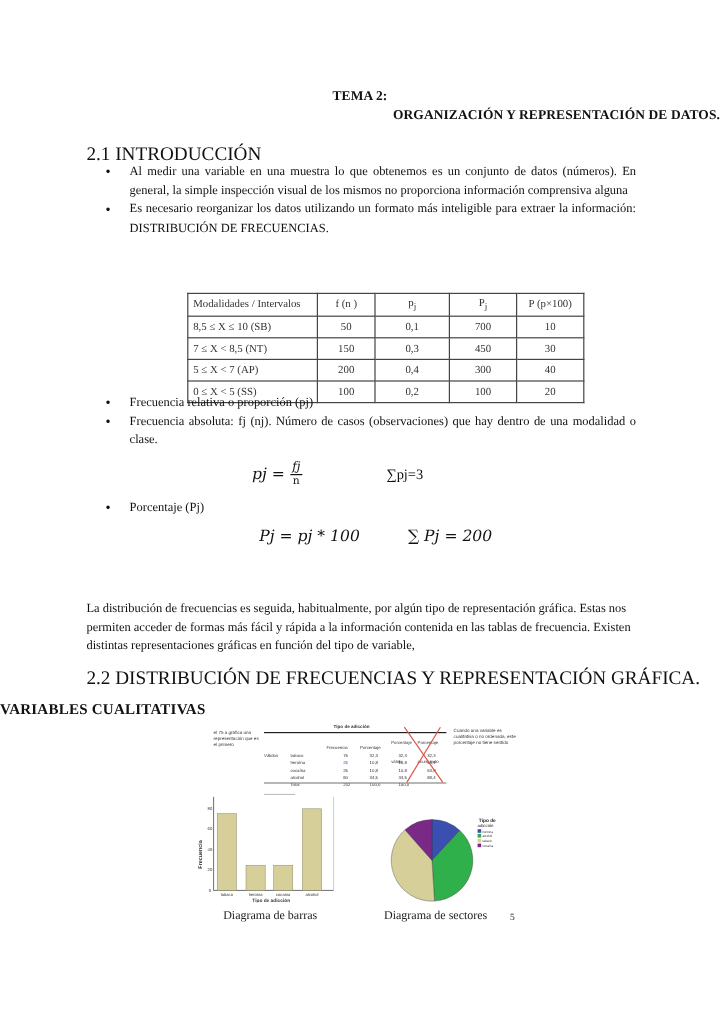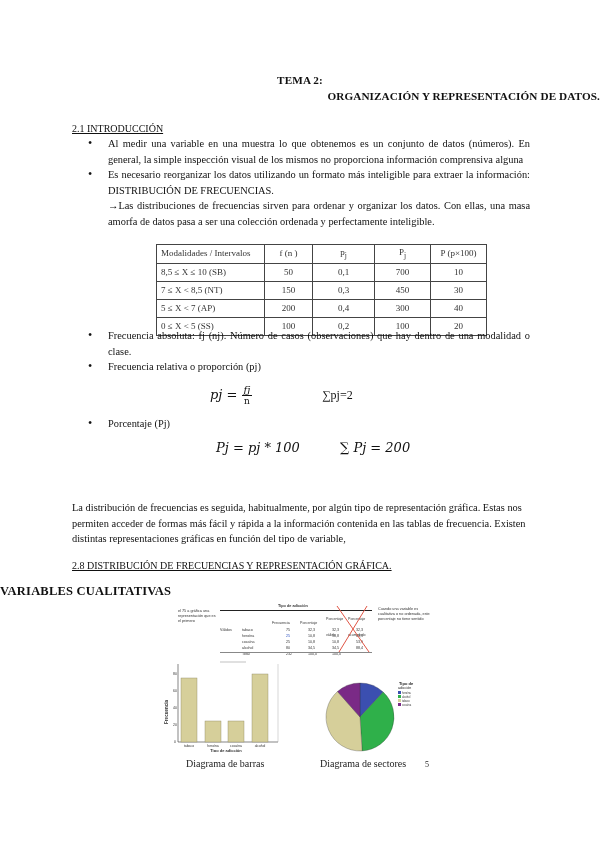--- a/index.html
+++ b/index.html
@@ -2,21 +2,21 @@
 <html><head>
 <meta charset="utf-8">
 <style>
   * { margin: 0; padding: 0; box-sizing: border-box; }
   html, body { width: 600px; height: 848px; background: #ffffff; overflow: hidden; }
   body { font-family: "Liberation Serif", "DejaVu Serif", serif; color: #111; font-size: 10.4px; line-height: 15.5px; position: relative; }
   .page { position: absolute; left: 0; top: 0; width: 600px; height: 597px; }
   .title { position: absolute; left: 0; width: 600px; text-align: center; font-weight: bold; font-size: 11.2px; letter-spacing: 0.1px; }
   .t1 { top: 73px; }
   .t2 { top: 89px; text-align: right; }
-  .section { position: absolute; left: 72px; font-size: 10px; text-decoration: underline; }
+  .section { position: absolute; left: 72px; font-size: 16px; }
   .bullets { position: absolute; left: 88px; width: 442px; }
   .bullet { position: relative; padding-left: 20px; text-align: justify; }
   .bullet::before { content: "\2022"; position: absolute; left: 0; top: 0; font-size: 12px; }
   .arrow-par { padding-left: 20px; text-align: justify; }
 
   table.freq { position: absolute; left: 156px; top: 244px; border-collapse: collapse; font-size: 9px; color: #333; }
   table.freq td { border: 1px solid #444; height: 18px; padding: 0 4px; text-align: center; white-space: nowrap; }
   table.freq td.first { text-align: left; width: 108px; }
   table.freq td.c2 { width: 48px; }
   table.freq td.c3 { width: 62px; }
@@ -50,21 +50,20 @@
 <div class="page">
 
   <div class="title t1">TEMA 2:</div>
   <div class="title t2">ORGANIZACIÓN Y REPRESENTACIÓN DE DATOS.</div>
 
   <div class="section" style="top:121px;">2.1 INTRODUCCIÓN</div>
 
   <div class="bullets" style="top:136px;">
     <div class="bullet">Al medir una variable en una muestra lo que obtenemos es un conjunto de datos (números). En general, la simple inspección visual de los mismos no proporciona información comprensiva alguna</div>
     <div class="bullet">Es necesario reorganizar los datos utilizando un formato más inteligible para extraer la información: DISTRIBUCIÓN DE FRECUENCIAS.</div>
-    <div class="arrow-par">→Las distribuciones de frecuencias sirven para ordenar y organizar los datos. Con ellas, una masa amorfa de datos pasa a ser una colección ordenada y perfectamente inteligible.</div>
   </div>
 
   <table class="freq">
     <tbody>
         <tr>
       <td class="first">Modalidades / Intervalos</td>
       <td class="c2"><span>f (n )</span></td>
       <td class="c3"><span>p</span><sub>j</sub></td>
       <td class="c4"><span>P</span><sub>j</sub></td>
       <td class="c5">P (p×100)</td>
@@ -94,44 +93,44 @@
       <td class="first">0 ≤ X &lt; 5 (SS)</td>
       <td>100</td>
       <td>0,2</td>
       <td>100</td>
       <td>20</td>
     </tr>
   </tbody>
     </table>
 
   <div class="bullets" style="top:328px;">
+    <div class="bullet">Frecuencia relativa o proporción (pj)</div>
     <div class="bullet">Frecuencia absoluta: fj (nj). Número de casos (observaciones) que hay dentro de una modalidad o clase.</div>
-    <div class="bullet">Frecuencia relativa o proporción (pj)</div>
   </div>
 
   <div class="formula" style="left:210px; top:385px;">
     <span>pj =</span>
     <span class="frac">
       <span class="num">fj</span>
       <span class="den">n</span>
     </span>
   </div>
-  <div class="formula up" style="left:322px; top:388px;">∑pj=2</div>
+  <div class="formula up" style="left:322px; top:388px;">∑pj=3</div>
 
   <div class="bullets" style="top:416px;">
     <div class="bullet">Porcentaje (Pj)</div>
   </div>
 
   <div class="formula" style="left:216px; top:440px;">Pj = pj * 100</div>
   <div class="formula" style="left:340px; top:440px;">∑ Pj = 200</div>
 
 
   <div class="para" style="top:500px;">La distribución de frecuencias es seguida, habitualmente, por algún tipo de representación gráfica. Estas nos permiten acceder de formas más fácil y rápida a la información contenida en las tablas de frecuencia. Existen distintas representaciones gráficas en función del tipo de variable,</div>
 
-  <div class="section" style="top:558px;">2.8 DISTRIBUCIÓN DE FRECUENCIAS Y REPRESENTACIÓN GRÁFICA.</div>
+  <div class="section" style="top:558px;">2.2 DISTRIBUCIÓN DE FRECUENCIAS Y REPRESENTACIÓN GRÁFICA.</div>
 
   <div class="vc-title">VARIABLES CUALITATIVAS</div>
 
   <div class="mini" style="left:178px; top:609px; width:38px;">el 75 a gráfica una representación que es el primero</div>
   <div class="mini" style="left:378px; top:607px; width:56px;">Cuando una variable es cualitativa o no ordenada, este porcentaje no tiene sentido</div>
 
   <div class="mini-table">
     <div class="mini" style="left:58px; top:0px; font-weight:bold;">Tipo de adicción</div>
     <div class="hdr-line"></div>
     <div class="mini-row" style="top:8px;">

